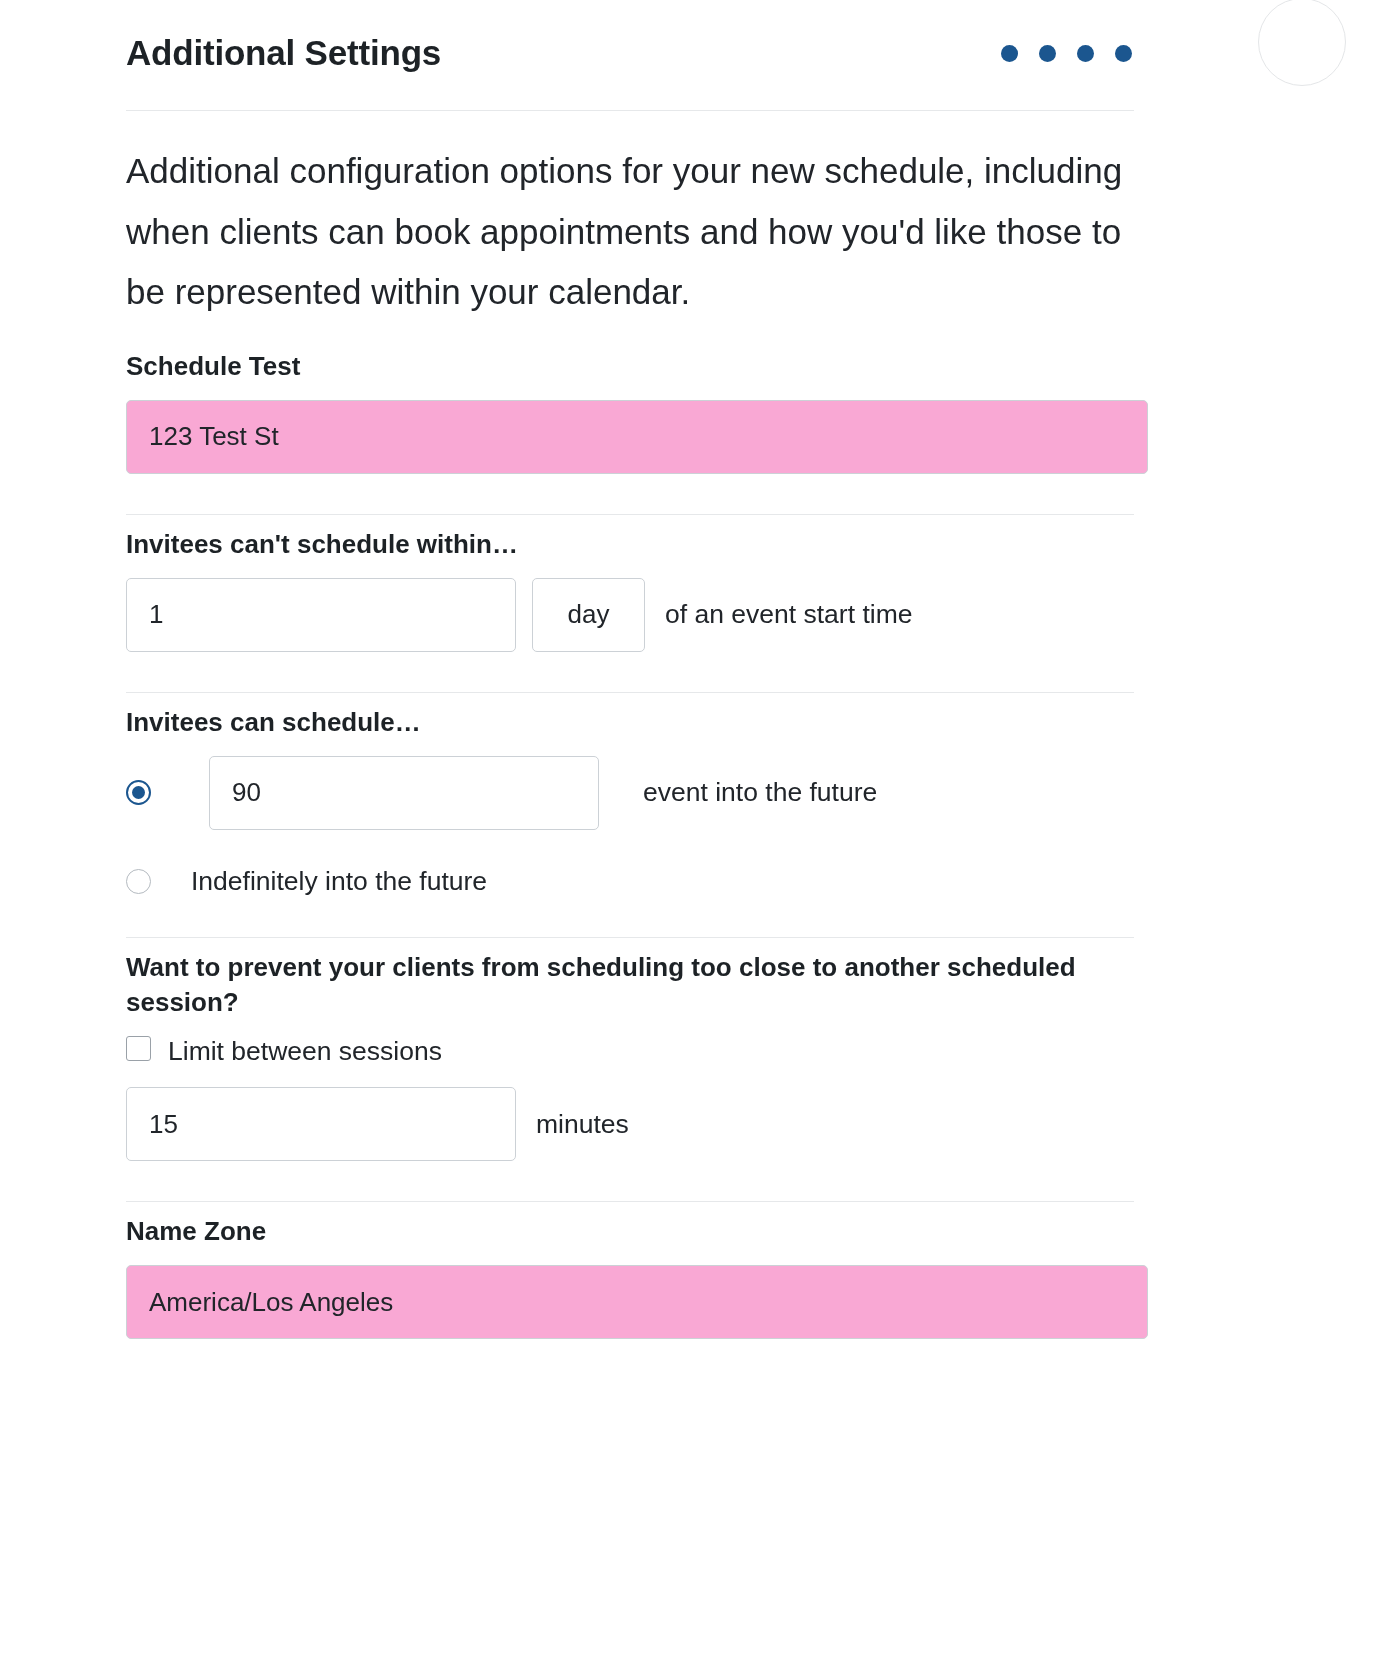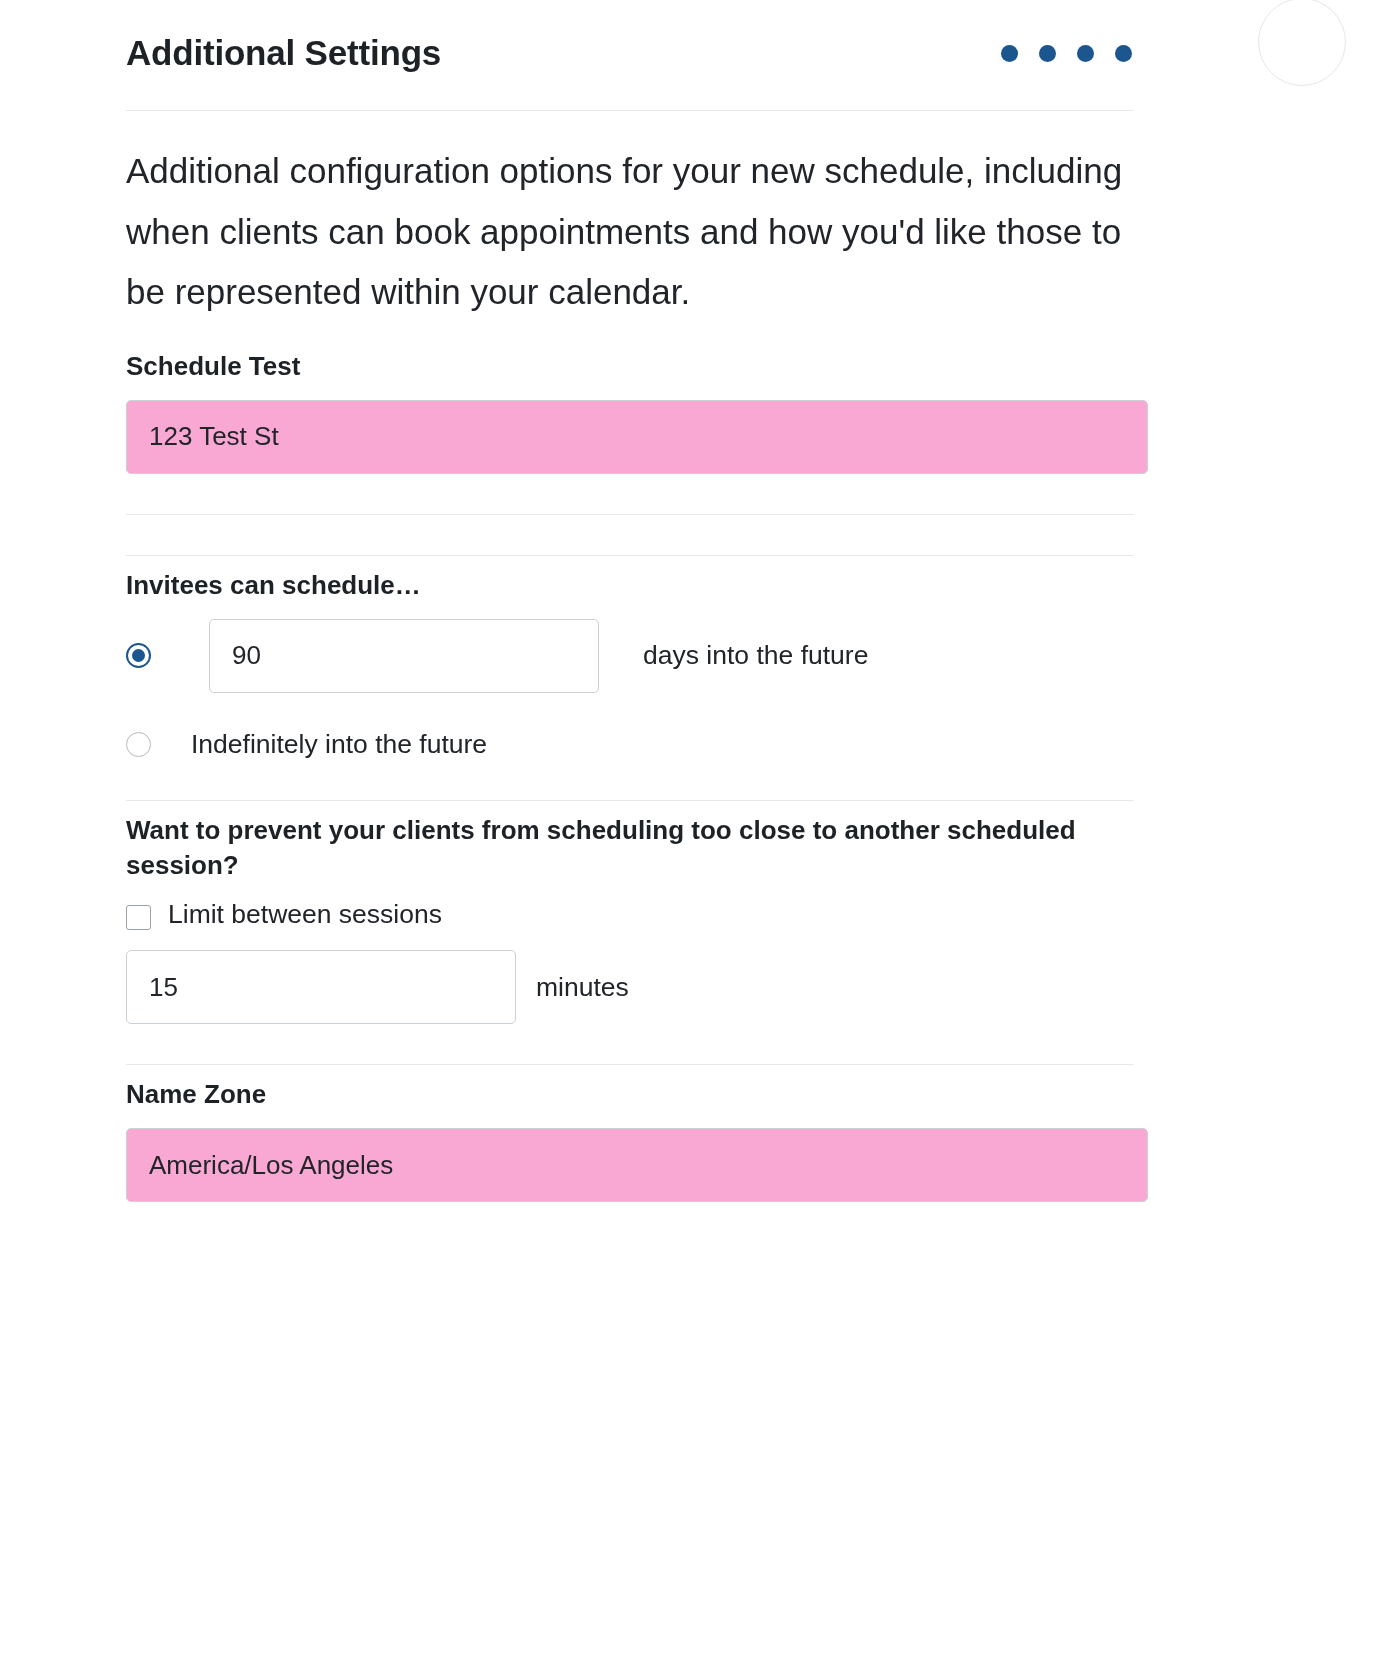--- a/index.html
+++ b/index.html
@@ -203,21 +203,21 @@
   .radio-label {
     font-size: 26.5px;
     color: #21252a;
     margin-left: 16px;
   }
   .radio-row.second { margin-top: 36px; }
 
   
   .check-row {
     display: flex;
-    align-items: flex-end;
+    align-items: flex-start;
     margin-top: 0;
   }
   .checkbox {
     width: 25px;
     height: 25px;
     border: 1px solid #9aa1a8;
     border-radius: 3px;
     background: #ffffff;
     box-sizing: border-box;
     flex: none;
@@ -258,30 +258,40 @@
     <p class="intro">Additional configuration options for your new schedule, including when clients can book appointments and how you'd like those to be represented within your calendar.</p>
 
     <div class="section">
       <div class="field-label">Schedule Test</div>
       <input class="text-input" type="text" value="123 Test St" style="">
       
     </div>
 
     <hr class="divider">
 
+    <div class="section">
+      <div class="field-label">Invitees can't schedule within…</div>
+      <div class="row">
+        <input class="num-input" type="text" value="1" style="">
+        <div class="unit-select">
+          <span>day</span>
+        </div>
+        <span class="row-suffix">of an event start time</span>
+      </div>
+    </div>
 
     <hr class="divider">
 
     <div class="section">
       <div class="field-label">Invitees can schedule…</div>
 
       <div class="radio-row">
         <span class="radio checked"></span>
         <input class="num-input" type="text" value="90" style="">
-        <span class="row-suffix">days into the future</span>
+        <span class="row-suffix">event into the future</span>
       </div>
 
       <div class="radio-row second">
         <span class="radio"></span>
         <span class="radio-label">Indefinitely into the future</span>
       </div>
     </div>
 
     <hr class="divider">
 

